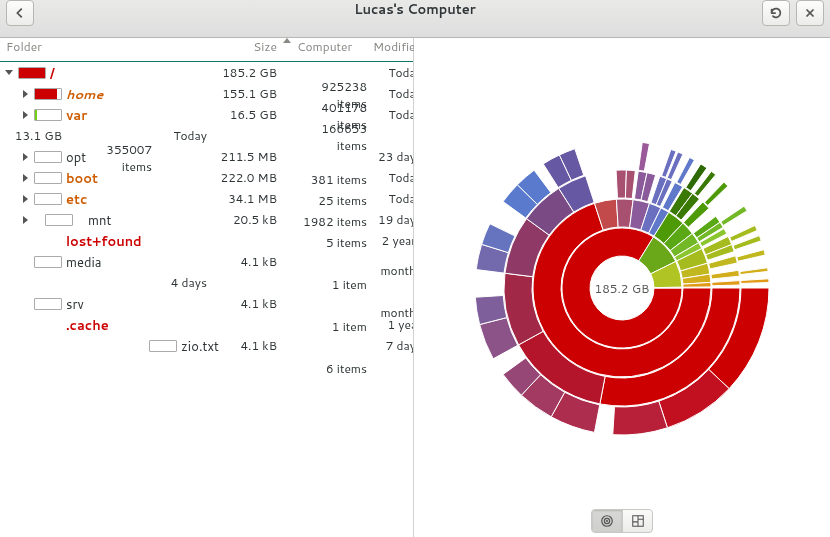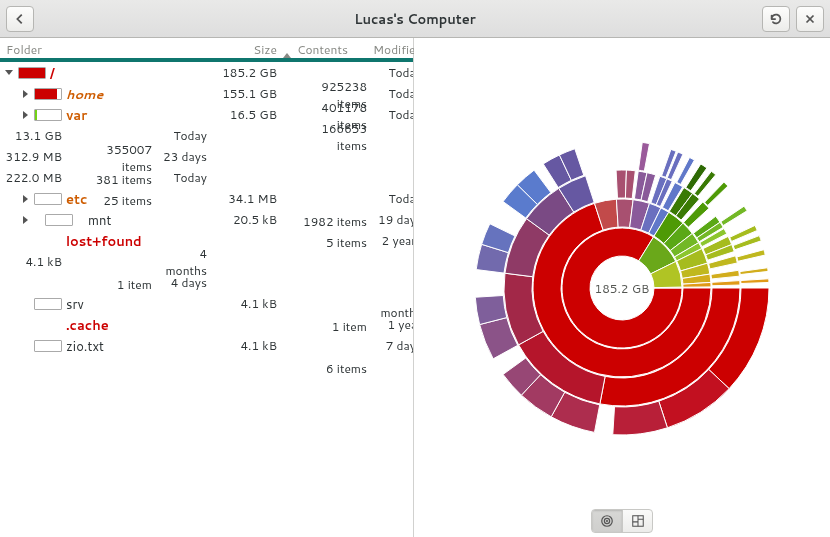--- a/index.html
+++ b/index.html
@@ -12,21 +12,20 @@
     display: flex;
     flex-direction: column;
   }
 
   
   .headerbar {
     height: 38px;
     background: linear-gradient(#e9e9e8, #dedede);
     border-bottom: 1px solid #b6b6b3;
     display: flex;
-    align-items: center;
     padding: 0 6px;
     position: relative;
   }
   .titlebox {
     position: absolute; left: 0; right: 0; text-align: center;
     font-weight: 600; font-size: 13px; pointer-events: none;
   }
   .hb-left, .hb-right { display: flex; gap: 6px; z-index: 1; }
   .hb-right { margin-left: auto; }
   .hb-btn {
@@ -43,22 +42,22 @@
   .pane-left {
     width: 414px; background: #ffffff; border-right: 1px solid #d1d1cf;
     display: flex; flex-direction: column;
   }
   .pane-right {
     flex: 1; position: relative; background: #ffffff;
   }
 
   
   .col-headers {
-    display: flex; height: 24px; align-items: flex-end;
-    border-bottom: 4px solid #0f766e;
+    display: flex; height: 24px; align-items: flex-start;
+    border-bottom: 1px solid #0f766e;
     color: #888a85; font-size: 12px;
     padding-left: 6px;
   }
   .col-folder { flex: 0 0 213px; text-align:left; }
   .col-size   { flex: 0 0 62px; text-align: right; padding-right:4px; }
   .col-sort   { flex: 0 0 12px; display:flex; align-items:center; justify-content:center; }
   .col-cont   { flex: 0 0 80px; text-align: left; padding-left:4px;}
   .col-mod    { flex: 0 0 55px; text-align: right; padding-right:6px;}
   .sort-caret {
     width:0;height:0;border-left:4px solid transparent;border-right:4px solid transparent;
@@ -146,21 +145,21 @@
 
 <div class="content">
 
   <div class="pane-left">
     <div class="col-headers">
       <div class="col-folder">Folder</div>
       <div class="col-size">Size</div>
       <div class="col-sort">
           <div class="sort-caret"></div>
         </div>
-      <div class="col-cont">Contents</div>
+      <div class="col-cont">Computer</div>
       <div class="col-mod">Modified</div>
     </div>
     <div class="tree" id="tree">
         <div class="row">
           <div class="cell-folder" style="padding-left: 0px;">
             <span class="expander">
               <span class="tri-down"></span>
             </span>
             <span class="usage-box">
               <span class="usage-fill" style="width: 100%; background: rgb(204, 0, 0);"></span>
@@ -202,26 +201,44 @@
           <div class="cell-cont">166653 items</div>
           <div class="cell-mod">Today</div>
         </div>
         <div class="row">
           <div class="cell-size">13.1 GB</div>
           <div class="cell-sort"></div>
           <div class="cell-cont">355007 items</div>
           <div class="cell-mod">Today</div>
         </div>
         <div class="row">
-          <div class="cell-size">312.9 MB</div>
+          <div class="cell-folder" style="padding-left: 16px;">
+            <span class="expander">
+              <span class="tri-right"></span>
+            </span>
+            <span class="usage-box">
+              <span class="usage-fill" style="width: 0%; background: rgb(115, 210, 22);"></span>
+            </span>
+            <span class="fname ">opt</span>
+          </div>
+          <div class="cell-size">211.5 MB</div>
           <div class="cell-sort"></div>
           <div class="cell-cont">381 items</div>
           <div class="cell-mod">23 days</div>
         </div>
         <div class="row">
+          <div class="cell-folder" style="padding-left: 16px;">
+            <span class="expander">
+              <span class="tri-right"></span>
+            </span>
+            <span class="usage-box">
+              <span class="usage-fill" style="width: 0%; background: rgb(115, 210, 22);"></span>
+            </span>
+            <span class="fname emph">boot</span>
+          </div>
           <div class="cell-size">222.0 MB</div>
           <div class="cell-sort"></div>
           <div class="cell-cont">25 items</div>
           <div class="cell-mod">Today</div>
         </div>
         <div class="row">
           <div class="cell-folder" style="padding-left: 16px;">
             <span class="expander">
               <span class="tri-right"></span>
             </span>
@@ -255,20 +272,27 @@
             <span class="expander blank">&nbsp;</span>
             <span style="width: 28px; display: inline-block;"></span>
             <span class="fname bold">lost+found</span>
           </div>
           <div class="cell-size"></div>
           <div class="cell-sort"></div>
           <div class="cell-cont"></div>
           <div class="cell-mod">2 years</div>
         </div>
         <div class="row">
+          <div class="cell-folder" style="padding-left: 16px;">
+            <span class="expander blank">&nbsp;</span>
+            <span class="usage-box">
+              <span class="usage-fill" style="width: 0%; background: rgb(115, 210, 22);"></span>
+            </span>
+            <span class="fname ">media</span>
+          </div>
           <div class="cell-size">4.1 kB</div>
           <div class="cell-sort"></div>
           <div class="cell-cont">1 item</div>
           <div class="cell-mod">4 months</div>
         </div>
         <div class="row">
           <div class="cell-size"></div>
           <div class="cell-sort"></div>
           <div class="cell-cont"></div>
           <div class="cell-mod">4 days</div>
@@ -291,21 +315,21 @@
             <span class="expander blank">&nbsp;</span>
             <span style="width: 28px; display: inline-block;"></span>
             <span class="fname bold">.cache</span>
           </div>
           <div class="cell-size"></div>
           <div class="cell-sort"></div>
           <div class="cell-cont"></div>
           <div class="cell-mod">1 year</div>
         </div>
         <div class="row">
-          <div class="cell-folder" style="padding-left: 16px;">
+          <div class="cell-folder" style="padding-left: 16px; justify-content: flex-end;">
             <span class="expander blank">&nbsp;</span>
             <span class="usage-box">
               <span class="usage-fill" style="width: 0%; background: rgb(115, 210, 22);"></span>
             </span>
             <span class="fname ">zio.txt</span>
           </div>
           <div class="cell-size">4.1 kB</div>
           <div class="cell-sort"></div>
           <div class="cell-cont">6 items</div>
           <div class="cell-mod">7 days</div>

